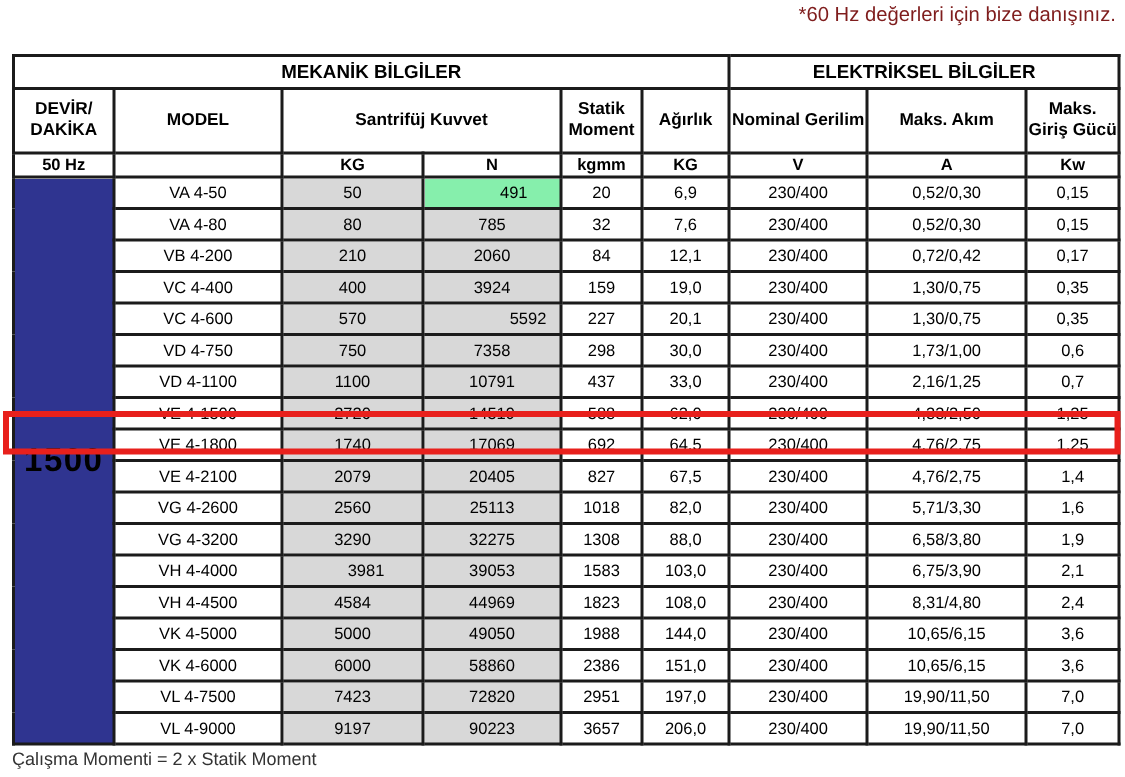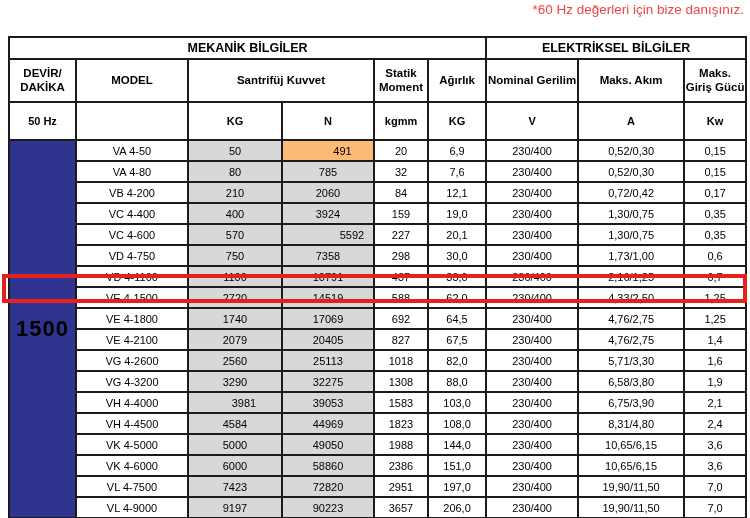--- a/index.html
+++ b/index.html
@@ -4,37 +4,37 @@
 <style>
   * { margin:0; padding:0; box-sizing:border-box; }
   html,body { background:#ffffff; }
   body { font-family:"Liberation Sans", sans-serif; }
   .page {
     position:relative; width:750px; height:518px;
     background:#ffffff; overflow:hidden;
   }
   .note-top {
     position:absolute; top:2px; right:6px;
-    font-size:13.5px; color:#ef4444;
+    font-size:13.5px; color:#7f1d1d;
   }
   table.spec {
     position:absolute; left:8px; top:23px;
     width:737px; border-collapse:collapse; table-layout:fixed;margin-top:13px;
   }
   table.spec th, table.spec td {
     border:2px solid #1b1b1b;
     text-align:center; vertical-align:middle;
     padding:0; overflow:hidden;
     color:#000;
   }
   tr.r1 { height:22px; }
   tr.r1 th { font-size:12.5px; font-weight:bold; }
   tr.r2 { height:43px; }
   tr.r2 th { font-size:11.5px; font-weight:bold; line-height:1.2; }
-  tr.r3 { height:38px; }
+  tr.r3 { height:16px; }
   tr.r3 th { font-size:11px; font-weight:bold; }
   tbody tr { height:21px; }
   tbody td { font-size:11px; color:#3c3c3c; }
   tbody td.gray { background:#d8d8d8; }
   td.blue-cell {
     background:#2f3490; color:#ffffff;
     font-size:22px; font-weight:bold; letter-spacing:1px;
   }
   .highlight-overlay {
     position:absolute; left:2px; top:274px;
@@ -91,21 +91,21 @@
         <th>V</th>
         <th>A</th>
         <th>Kw</th>
       </tr>
     </thead>
     <tbody>
         <tr>
           <td rowspan="18" class="blue-cell" style="background: rgb(47, 52, 144);">1500</td>
           <td>VA 4-50</td>
           <td class="gray" style="background: rgb(216, 216, 216); text-align: center;">50</td>
-          <td class="gray" style="background: #fdba74; padding-left: 29px;">491</td>
+          <td class="gray" style="background: #86efac; padding-left: 29px;">491</td>
           <td>20</td>
           <td>6,9</td>
           <td>230/400</td>
           <td>0,52/0,30</td>
           <td>0,15</td>
         </tr>
         <tr>
           <td>VA 4-80</td>
           <td class="gray" style="background: rgb(216, 216, 216);">80</td>
           <td class="gray" style="background: rgb(216, 216, 216);">785</td>
@@ -273,14 +273,15 @@
           <td>206,0</td>
           <td>230/400</td>
           <td>19,90/11,50</td>
           <td>7,0</td>
         </tr>
       </tbody>
   </table>
 
   <div class="highlight-overlay" style="border-color: rgb(232, 32, 28);"></div>
 
+  <div class="note-bottom">Çalışma Momenti = 2 x Statik Moment</div>
 
 </div>
 
 </body></html>

